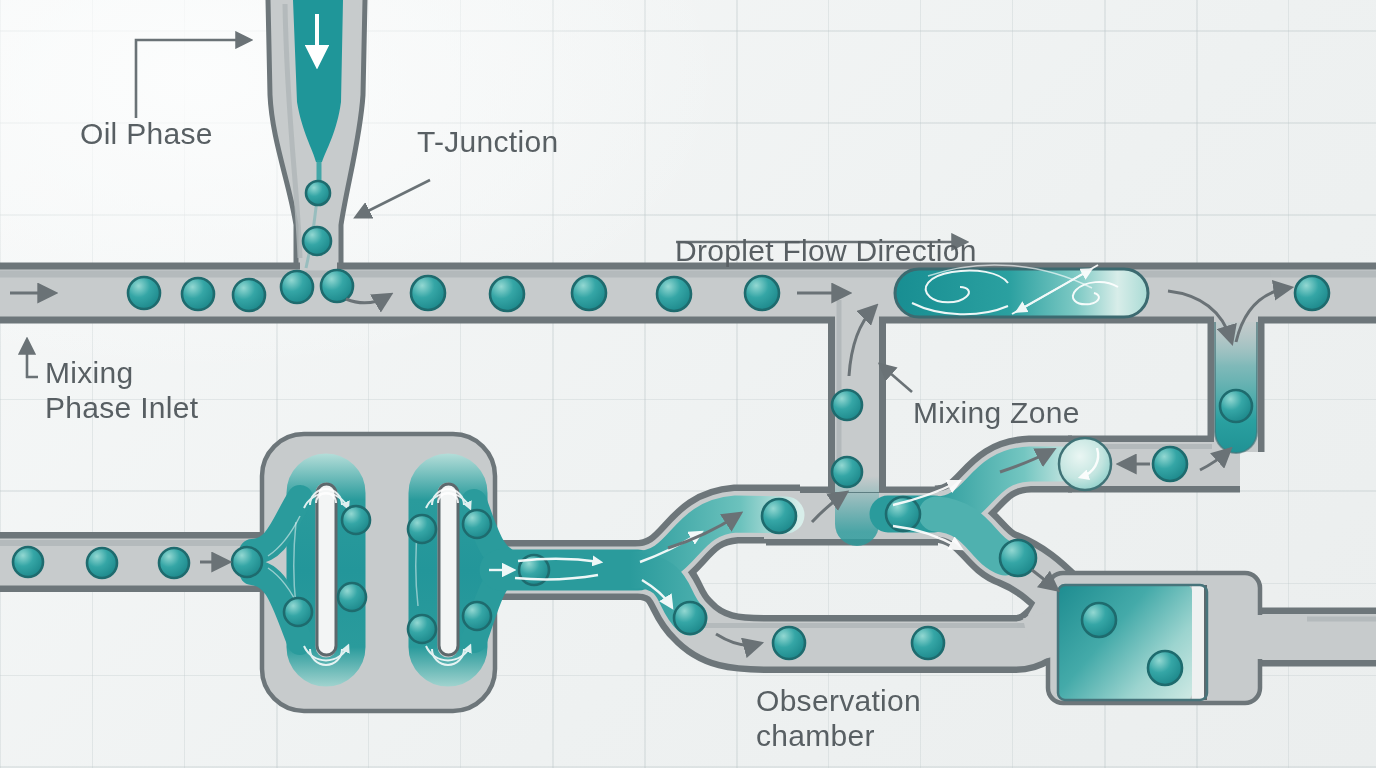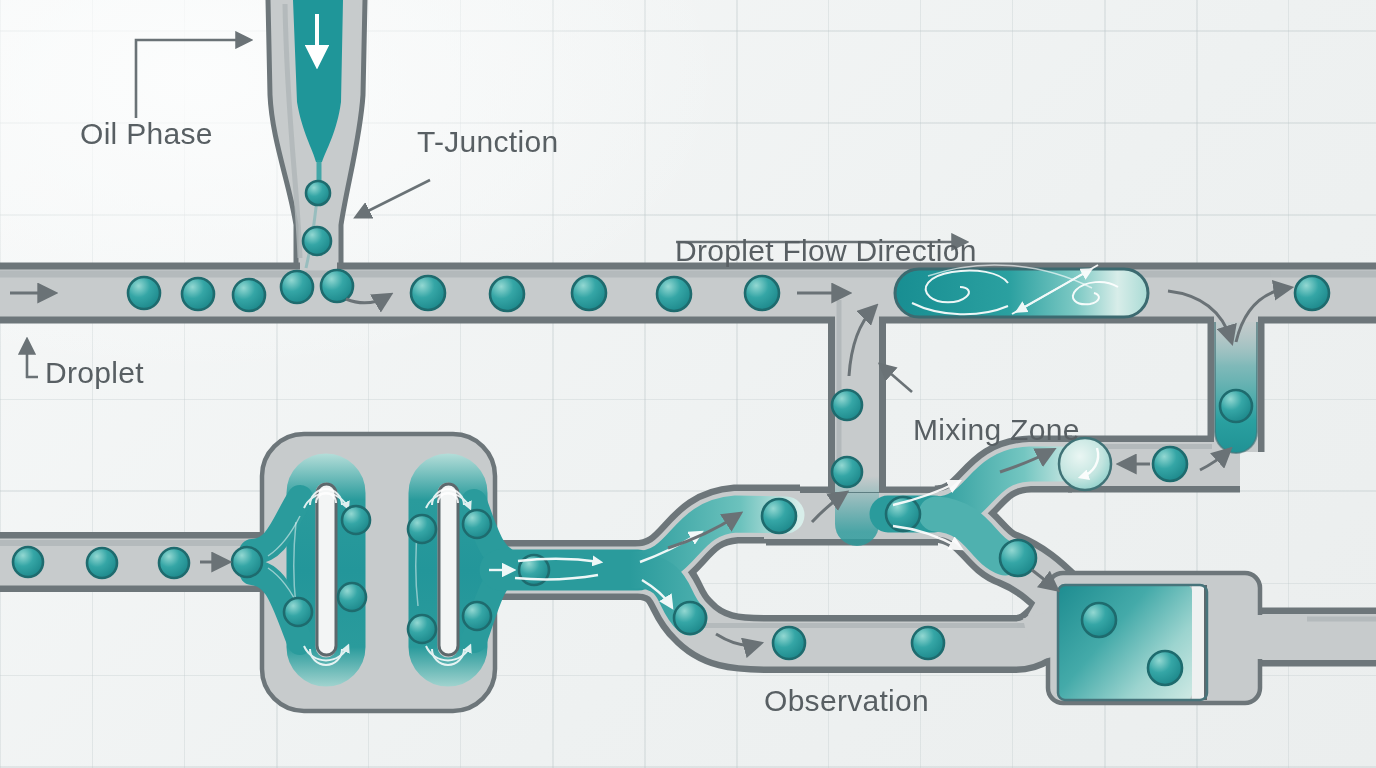--- a/index.html
+++ b/index.html
@@ -289,22 +289,24 @@
 
 <div class="label" style="left:417px;top:124px;text-align:center;">
   <div>T-Junction</div>
 </div>
 
 <div class="label" style="left:675px;top:201px;margin-top:32px;">
   <div>Droplet Flow Direction</div>
 </div>
 
 <div class="label" style="left:45px;top:355px;">
-  <div>Droplet</div>
-</div>
-
-<div class="label" style="left:913px;top:412px;text-align:right;">
+  <div>Mixing</div>
+  <div>Phase Inlet</div>
+</div>
+
+<div class="label" style="left:913px;top:395px;text-align:right;">
   <div>Mixing Zone</div>
 </div>
 
-<div class="label" style="left:756px;top:683px;margin-left:8px;">
+<div class="label" style="left:756px;top:683px;">
   <div>Observation</div>
+  <div>chamber</div>
 </div>
 
 </body></html>

